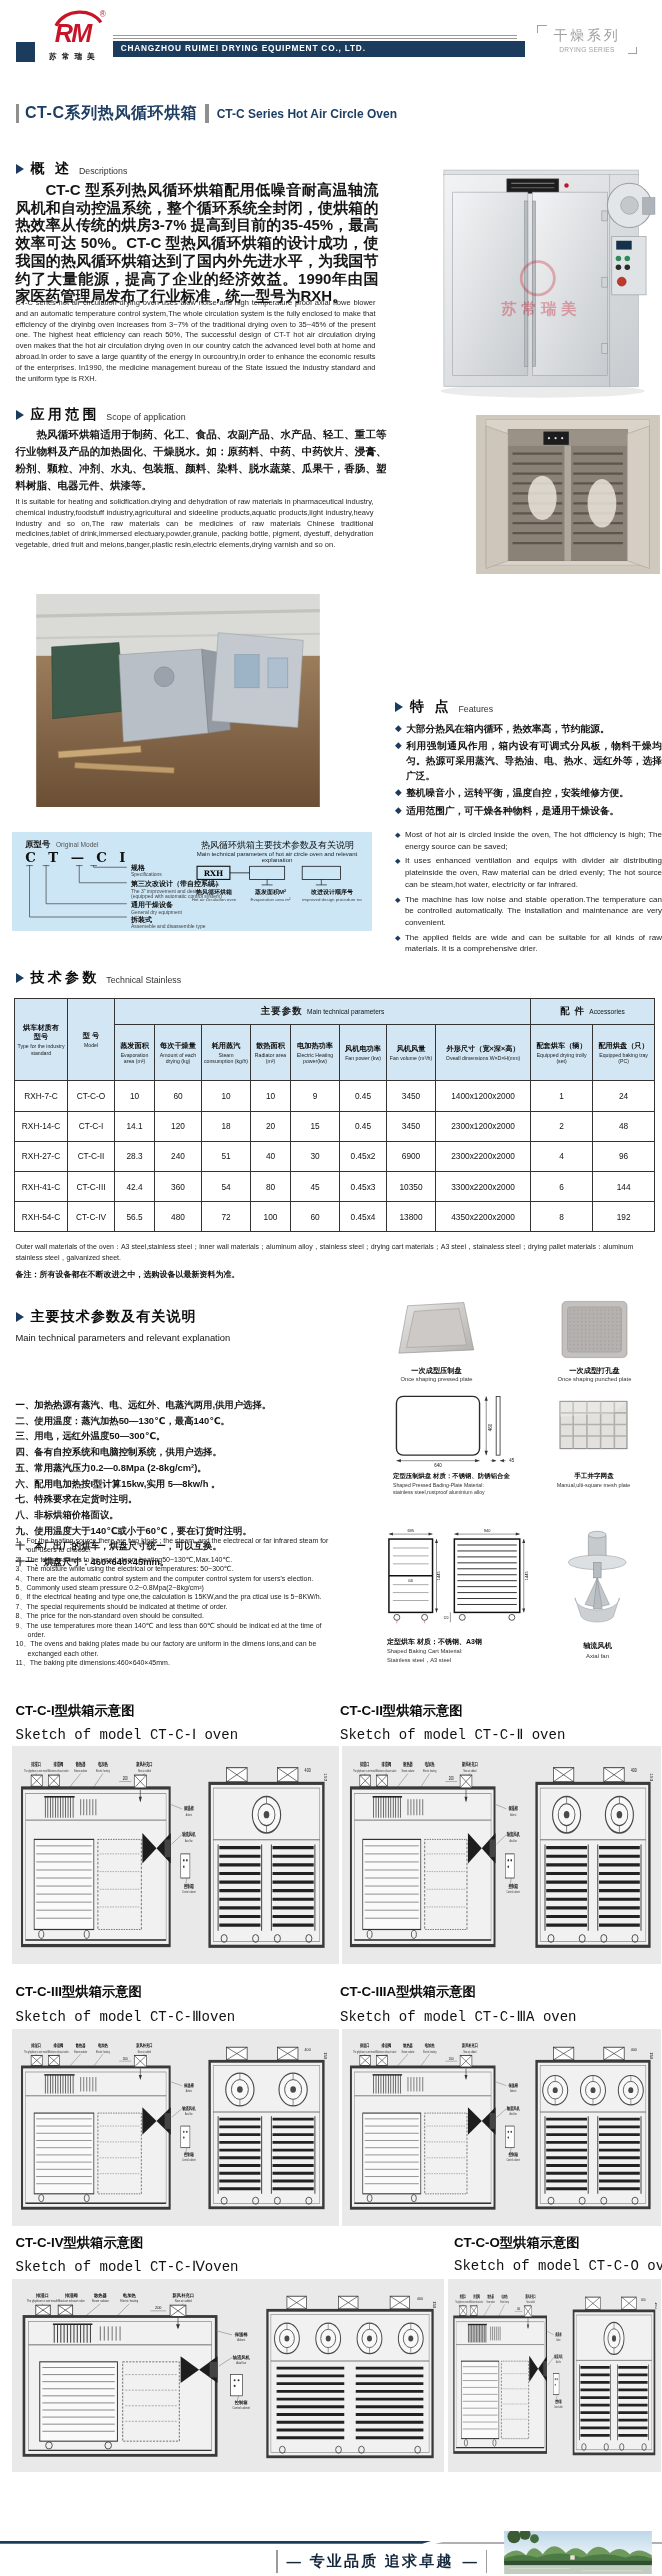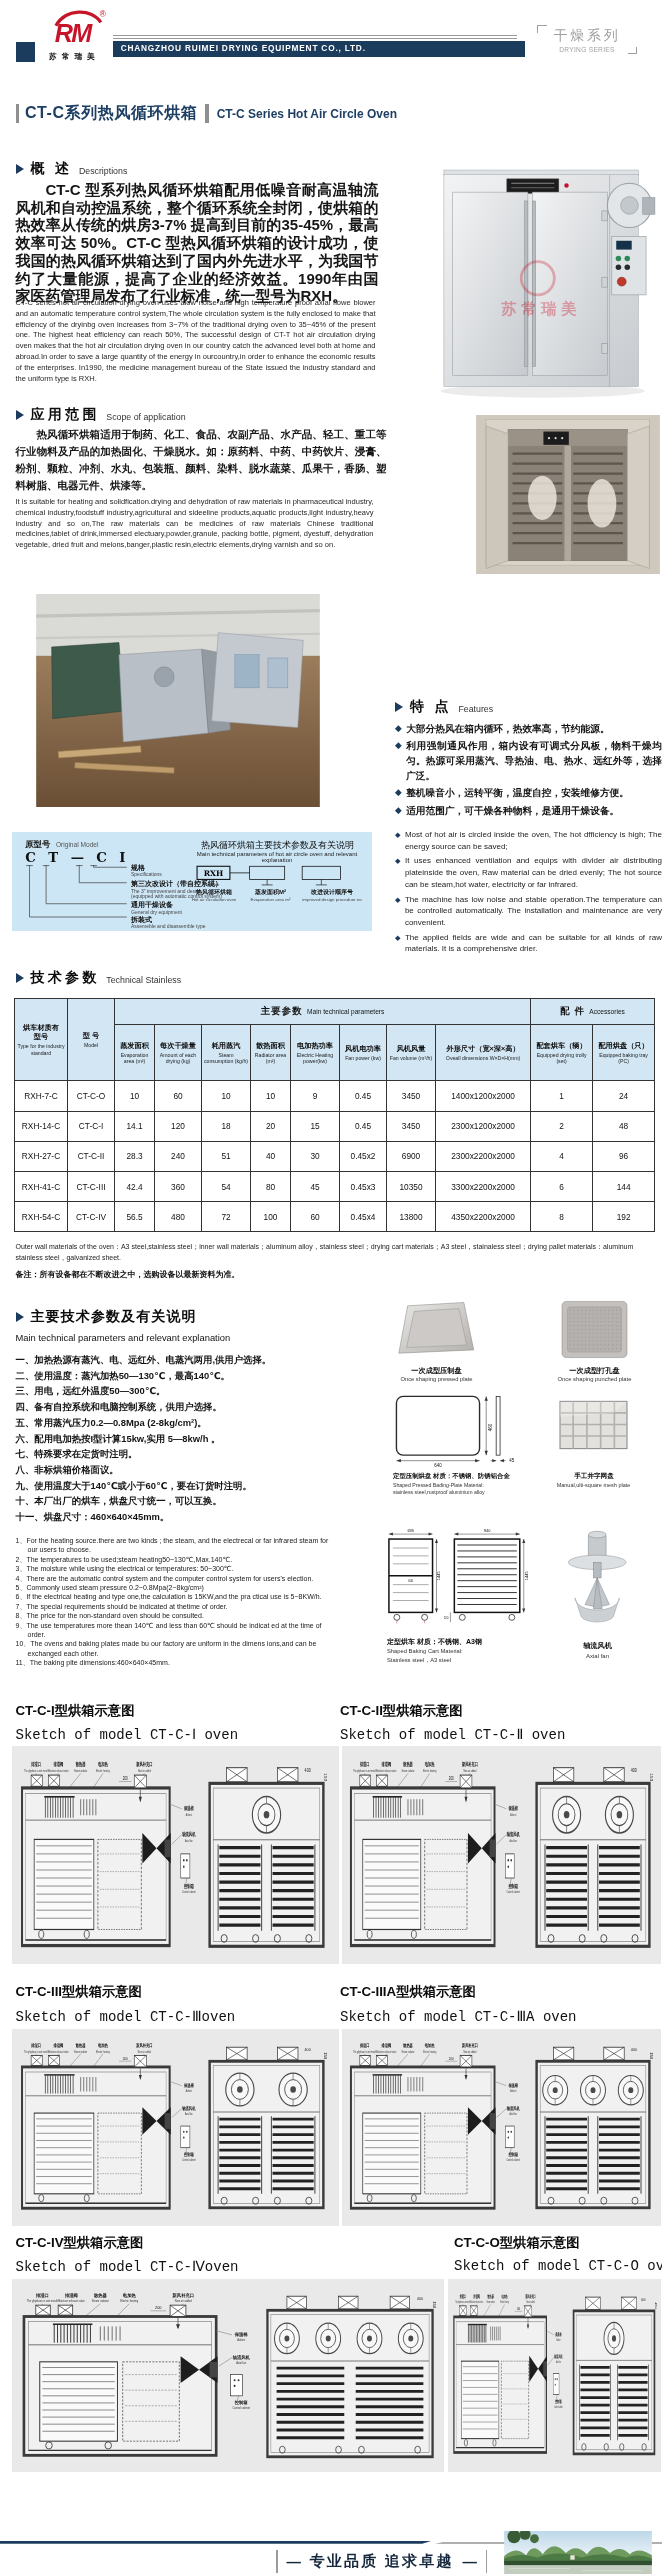--- a/index.html
+++ b/index.html
@@ -481,21 +481,21 @@
 
   <div class="abs note-en" style="left:15.5px;top:1242px;width:638px">Outer wall materials of the oven：A3 steel,stainless steel；inner wall materials；aluminum alloy，stainless steel；drying cart materials；A3 steel，stainaless steel；drying pallet materials：aluminum stainless steel，galvanized sheet.</div>
   <div class="abs note" style="left:15.5px;top:1269px;width:635px">备注：所有设备都在不断改进之中，选购设备以最新资料为准。</div>
 
   <div class="abs sec-head" style="left:15.5px;top:1308px">
     <div class="tri"></div>
     <div class="sh-cn" style="letter-spacing:1.1px">主要技术参数及有关说明</div>
   </div>
   <div class="abs" style="left:15.5px;top:1332px;font-size:9.4px;color:#141414">Main technical parameters and relevant explanation</div>
 
-  <div class="abs" style="left:15.5px;top:1352px;width:364px">
+  <div class="abs" style="left:15.5px;top:1397px;width:364px">
     <div class="mp-cn">一、加热热源有蒸汽、电、远红外、电蒸汽两用,供用户选择。</div>
     <div class="mp-cn">二、使用温度：蒸汽加热50—130℃，最高140℃。</div>
     <div class="mp-cn">三、用电，远红外温度50—300℃。</div>
     <div class="mp-cn">四、备有自控系统和电脑控制系统，供用户选择。</div>
     <div class="mp-cn">五、常用蒸汽压力0.2—0.8Mpa (2-8kg/cm²)。</div>
     <div class="mp-cn">六、配用电加热按I型计算15kw,实用 5—8kw/h 。</div>
     <div class="mp-cn">七、特殊要求在定货时注明。</div>
     <div class="mp-cn">八、非标烘箱价格面议。</div>
     <div class="mp-cn">九、使用温度大于140℃或小于60℃，要在订货时注明。</div>
     <div class="mp-cn">十、本厂出厂的烘车，烘盘尺寸统一，可以互换。</div>

